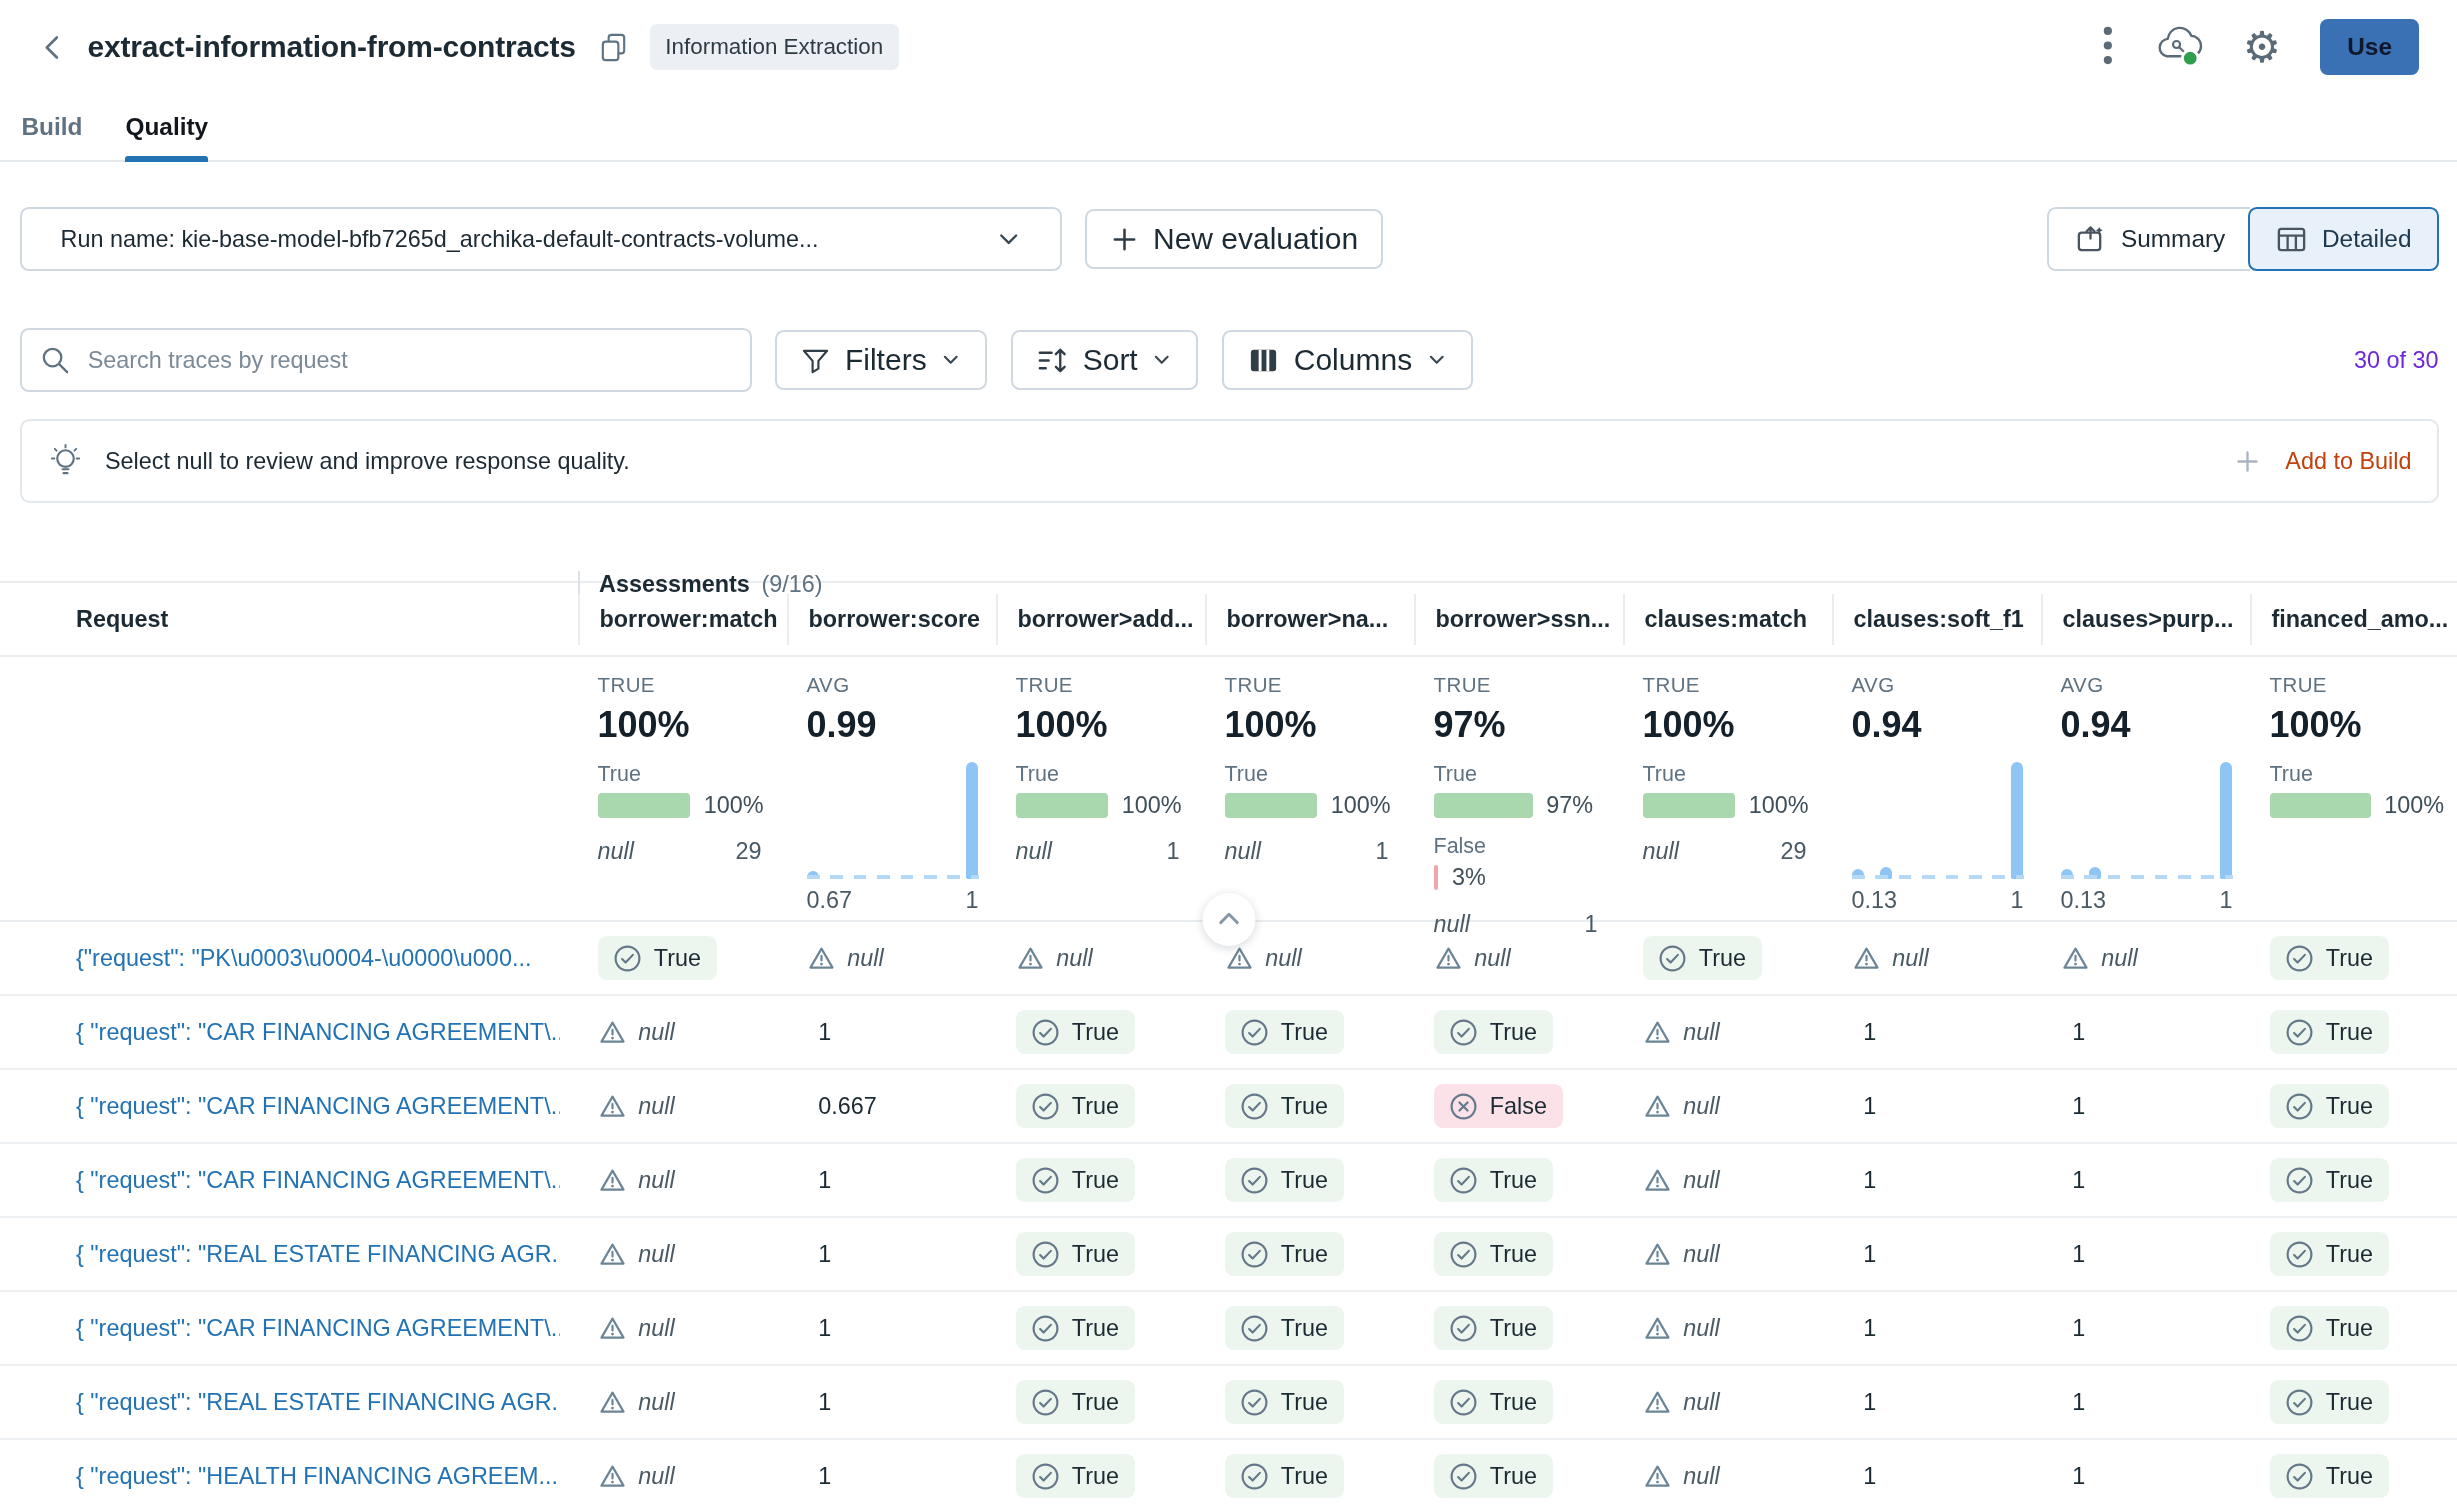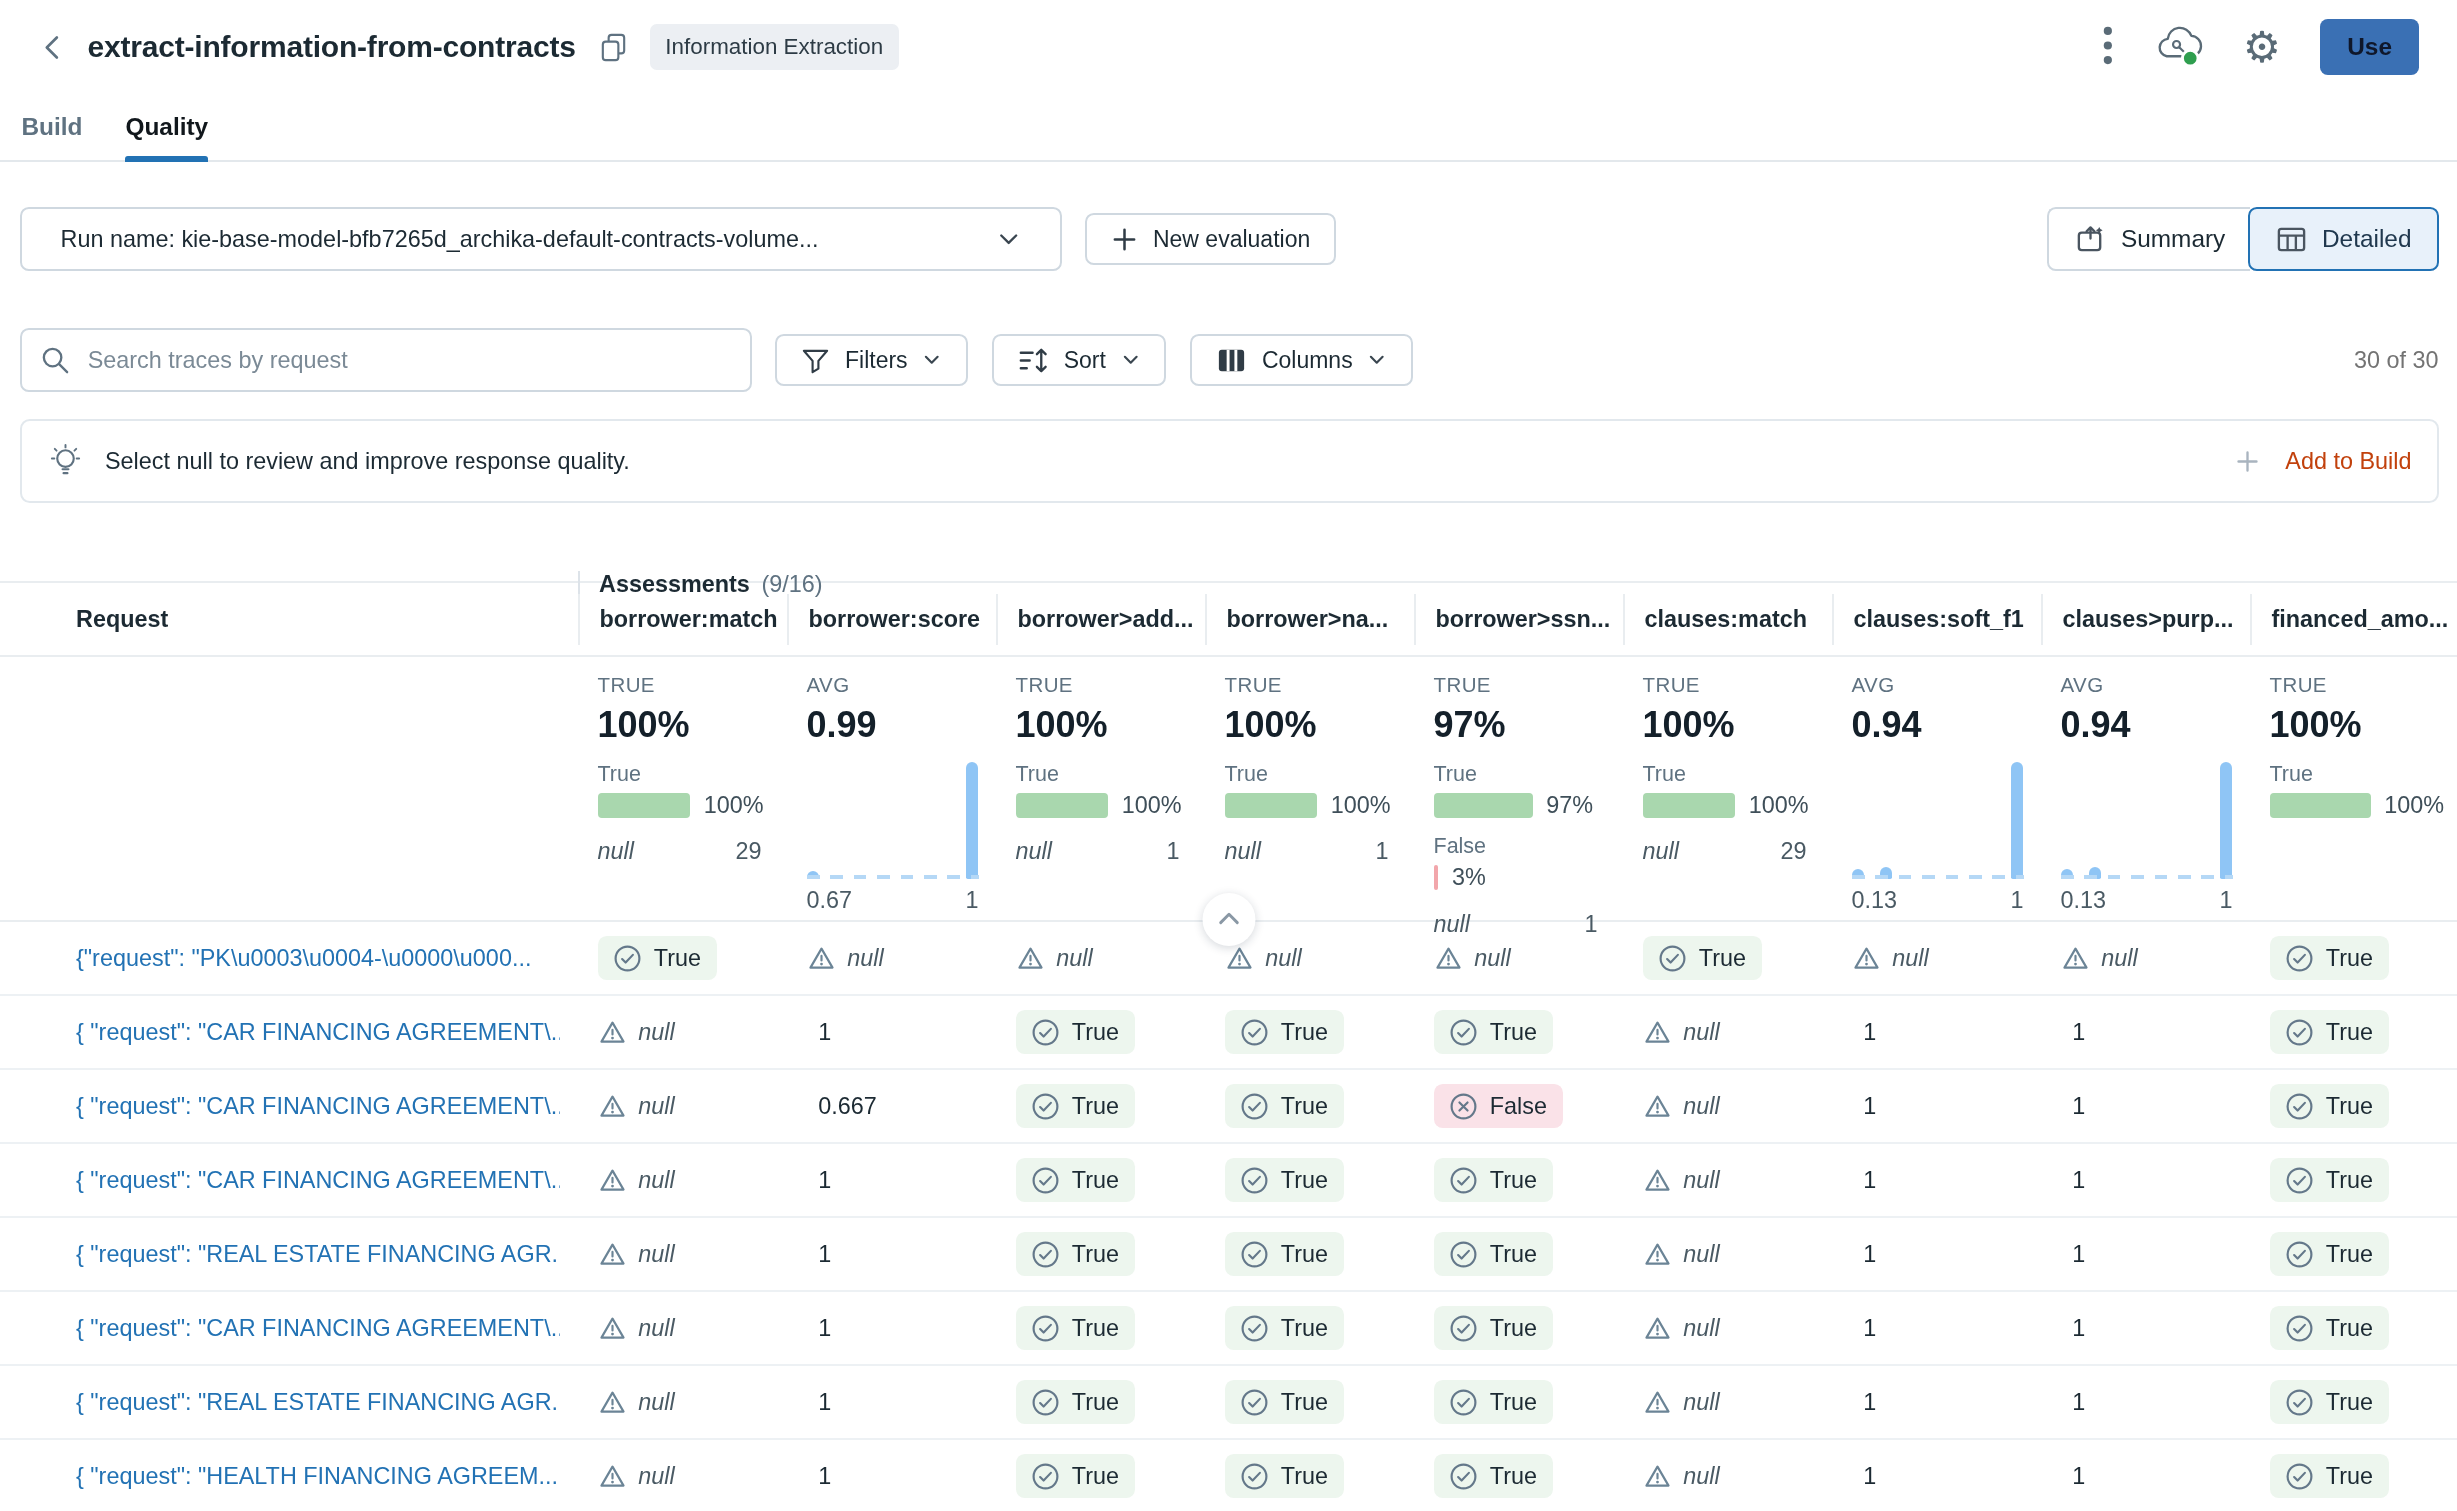--- a/index.html
+++ b/index.html
@@ -22,35 +22,35 @@
   .tabs { display:flex; gap:43px; padding:0 21.5px; border-bottom:2px solid #e3e8ec; height:68px; }
   .tab { position:relative; display:flex; align-items:center; font-size:24.4px; font-weight:600; color:#5f7281; }
   .tab.active { color:#11171c; font-weight:700; }
   .tab.active .tab-underline { position:absolute; left:0; right:0; bottom:-2px; height:5.9px; background:#2272b4; border-radius:2.9px 2.9px 0 0; }
 
   
   .controls { margin:45px 19.5px 0; display:flex; align-items:center; gap:23.4px; height:64px; }
   .run-select { width:1042px; height:64px; border:2px solid #cfd8e0; border-radius:8.8px;
     display:flex; align-items:center; padding:0 39px; font-size:23.4px; gap:2px; background:#fff; }
   .run-select .sel-text { flex:1; white-space:nowrap; overflow:hidden; }
-  .btn { height:52px; border:2px solid #cfd8e0; border-radius:8.8px; background:#fff;
-    display:flex; align-items:center; gap:13.7px; padding:0 23.4px; font-size:23px; color:#1c2a33; }
+  .btn { height:60px; border:2px solid #cfd8e0; border-radius:8.8px; background:#fff;
+    display:flex; align-items:center; gap:13.7px; padding:0 23.4px; font-size:30px; color:#1c2a33; }
   .view-toggle { margin-left:auto; display:flex; }
   .seg-btn { height:64px; display:flex; align-items:center; gap:13.7px; padding:0 25px; font-size:24.4px; font-weight:500; }
   .seg-summary { border:2px solid #cfd8e0; border-right:none; border-radius:8.8px 0 0 8.8px; background:#fff; }
   .seg-detailed { border:2.9px solid #2272b4; border-radius:8.8px; background:#e8f1fa; color:#20384e; margin-left:-2px; }
 
   
   .filterbar { margin:57px 19.5px 0; display:flex; align-items:center; gap:23.4px; height:64px; }
   .search-box { width:732px; height:64px; border:2px solid #cfd8e0; border-radius:8.8px;
     display:flex; align-items:center; gap:15.6px; padding:0 17.6px; background:#fff; }
   .search-box input { border:none; outline:none; font-size:23.4px; flex:1;
     font-family:"Liberation Sans","DejaVu Sans",sans-serif; color:#1c2a33; }
   .search-box input::placeholder { color:#7b8a96; }
-  .row-count { margin-left:auto; font-size:23.4px; color:#737373; }
+  .row-count { margin-left:auto; font-size:23.4px; color:#6d28d9; }
 
   
   .banner { margin:27px 19.5px 0; height:84px; border:2px solid #e2e8ed; border-radius:9.8px;
     display:flex; align-items:center; gap:21.5px; padding:0 25px; }
   .banner-text { font-size:23.4px; color:#1c2a33; }
   .banner-action { margin-left:auto; display:flex; align-items:center; gap:24px; font-size:23.4px; color:#c2410c; }
 
   
   .table-wrap { margin-top:35px; }
   .tgrid { display:grid; grid-template-columns:578px repeat(8,209px) 1fr; }

